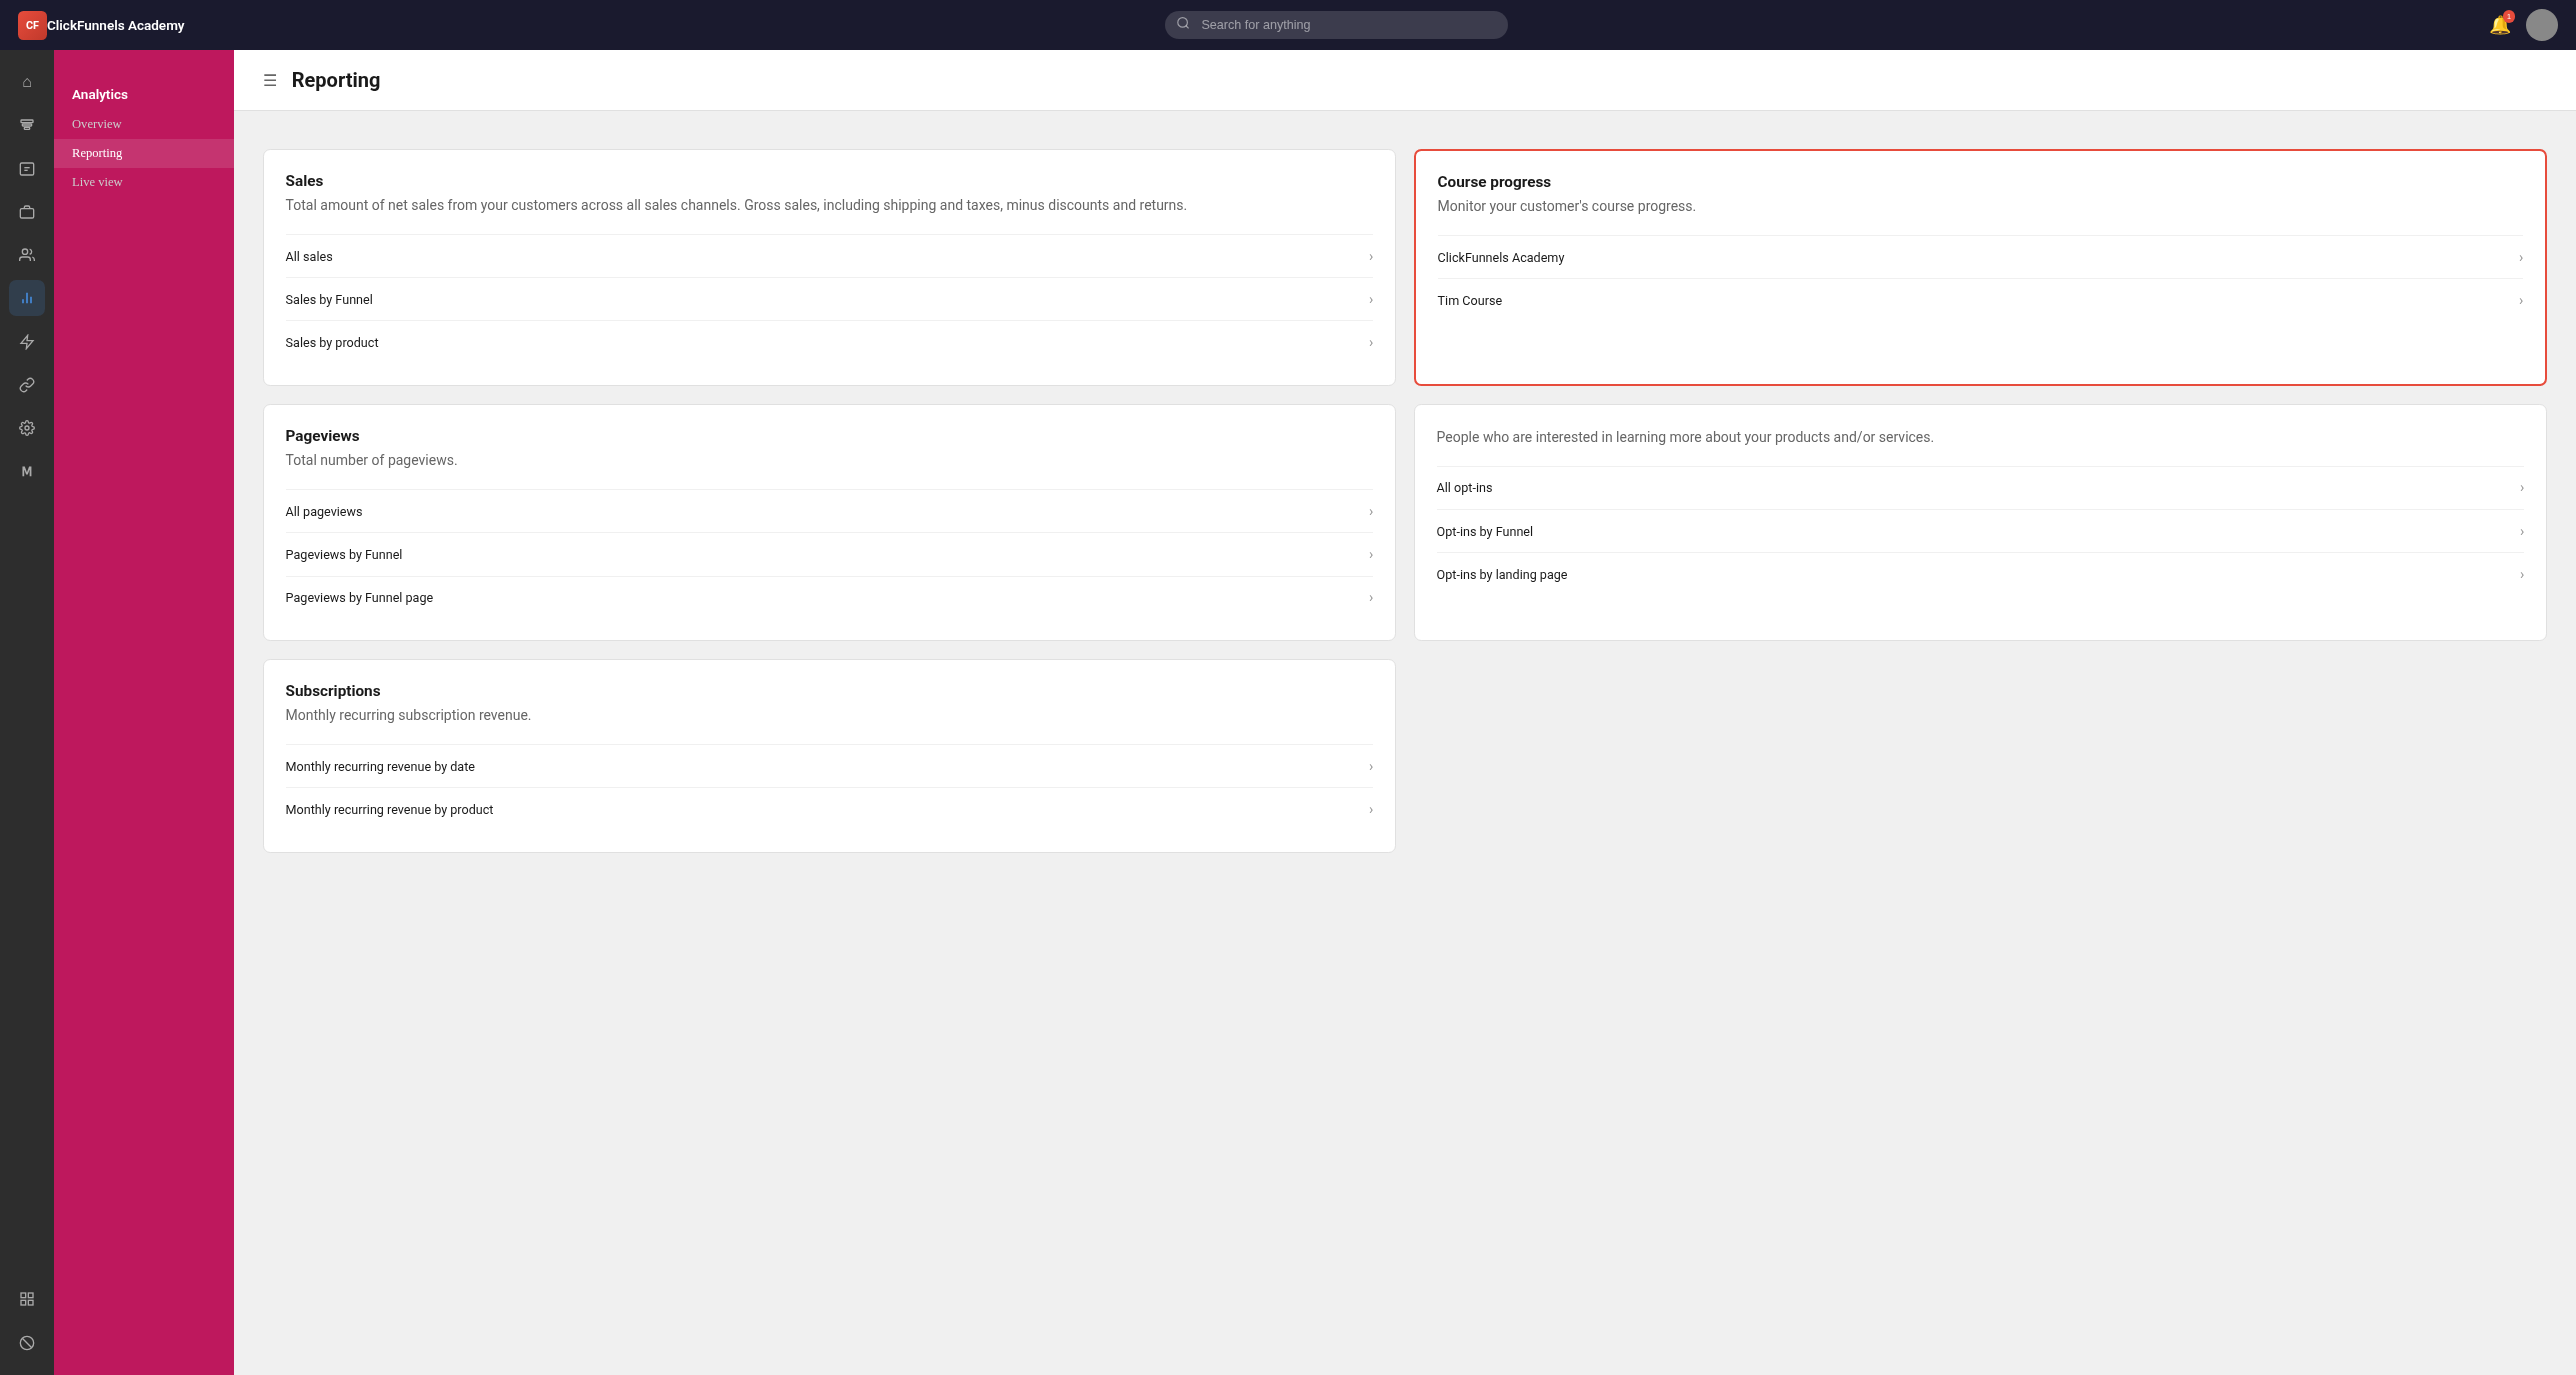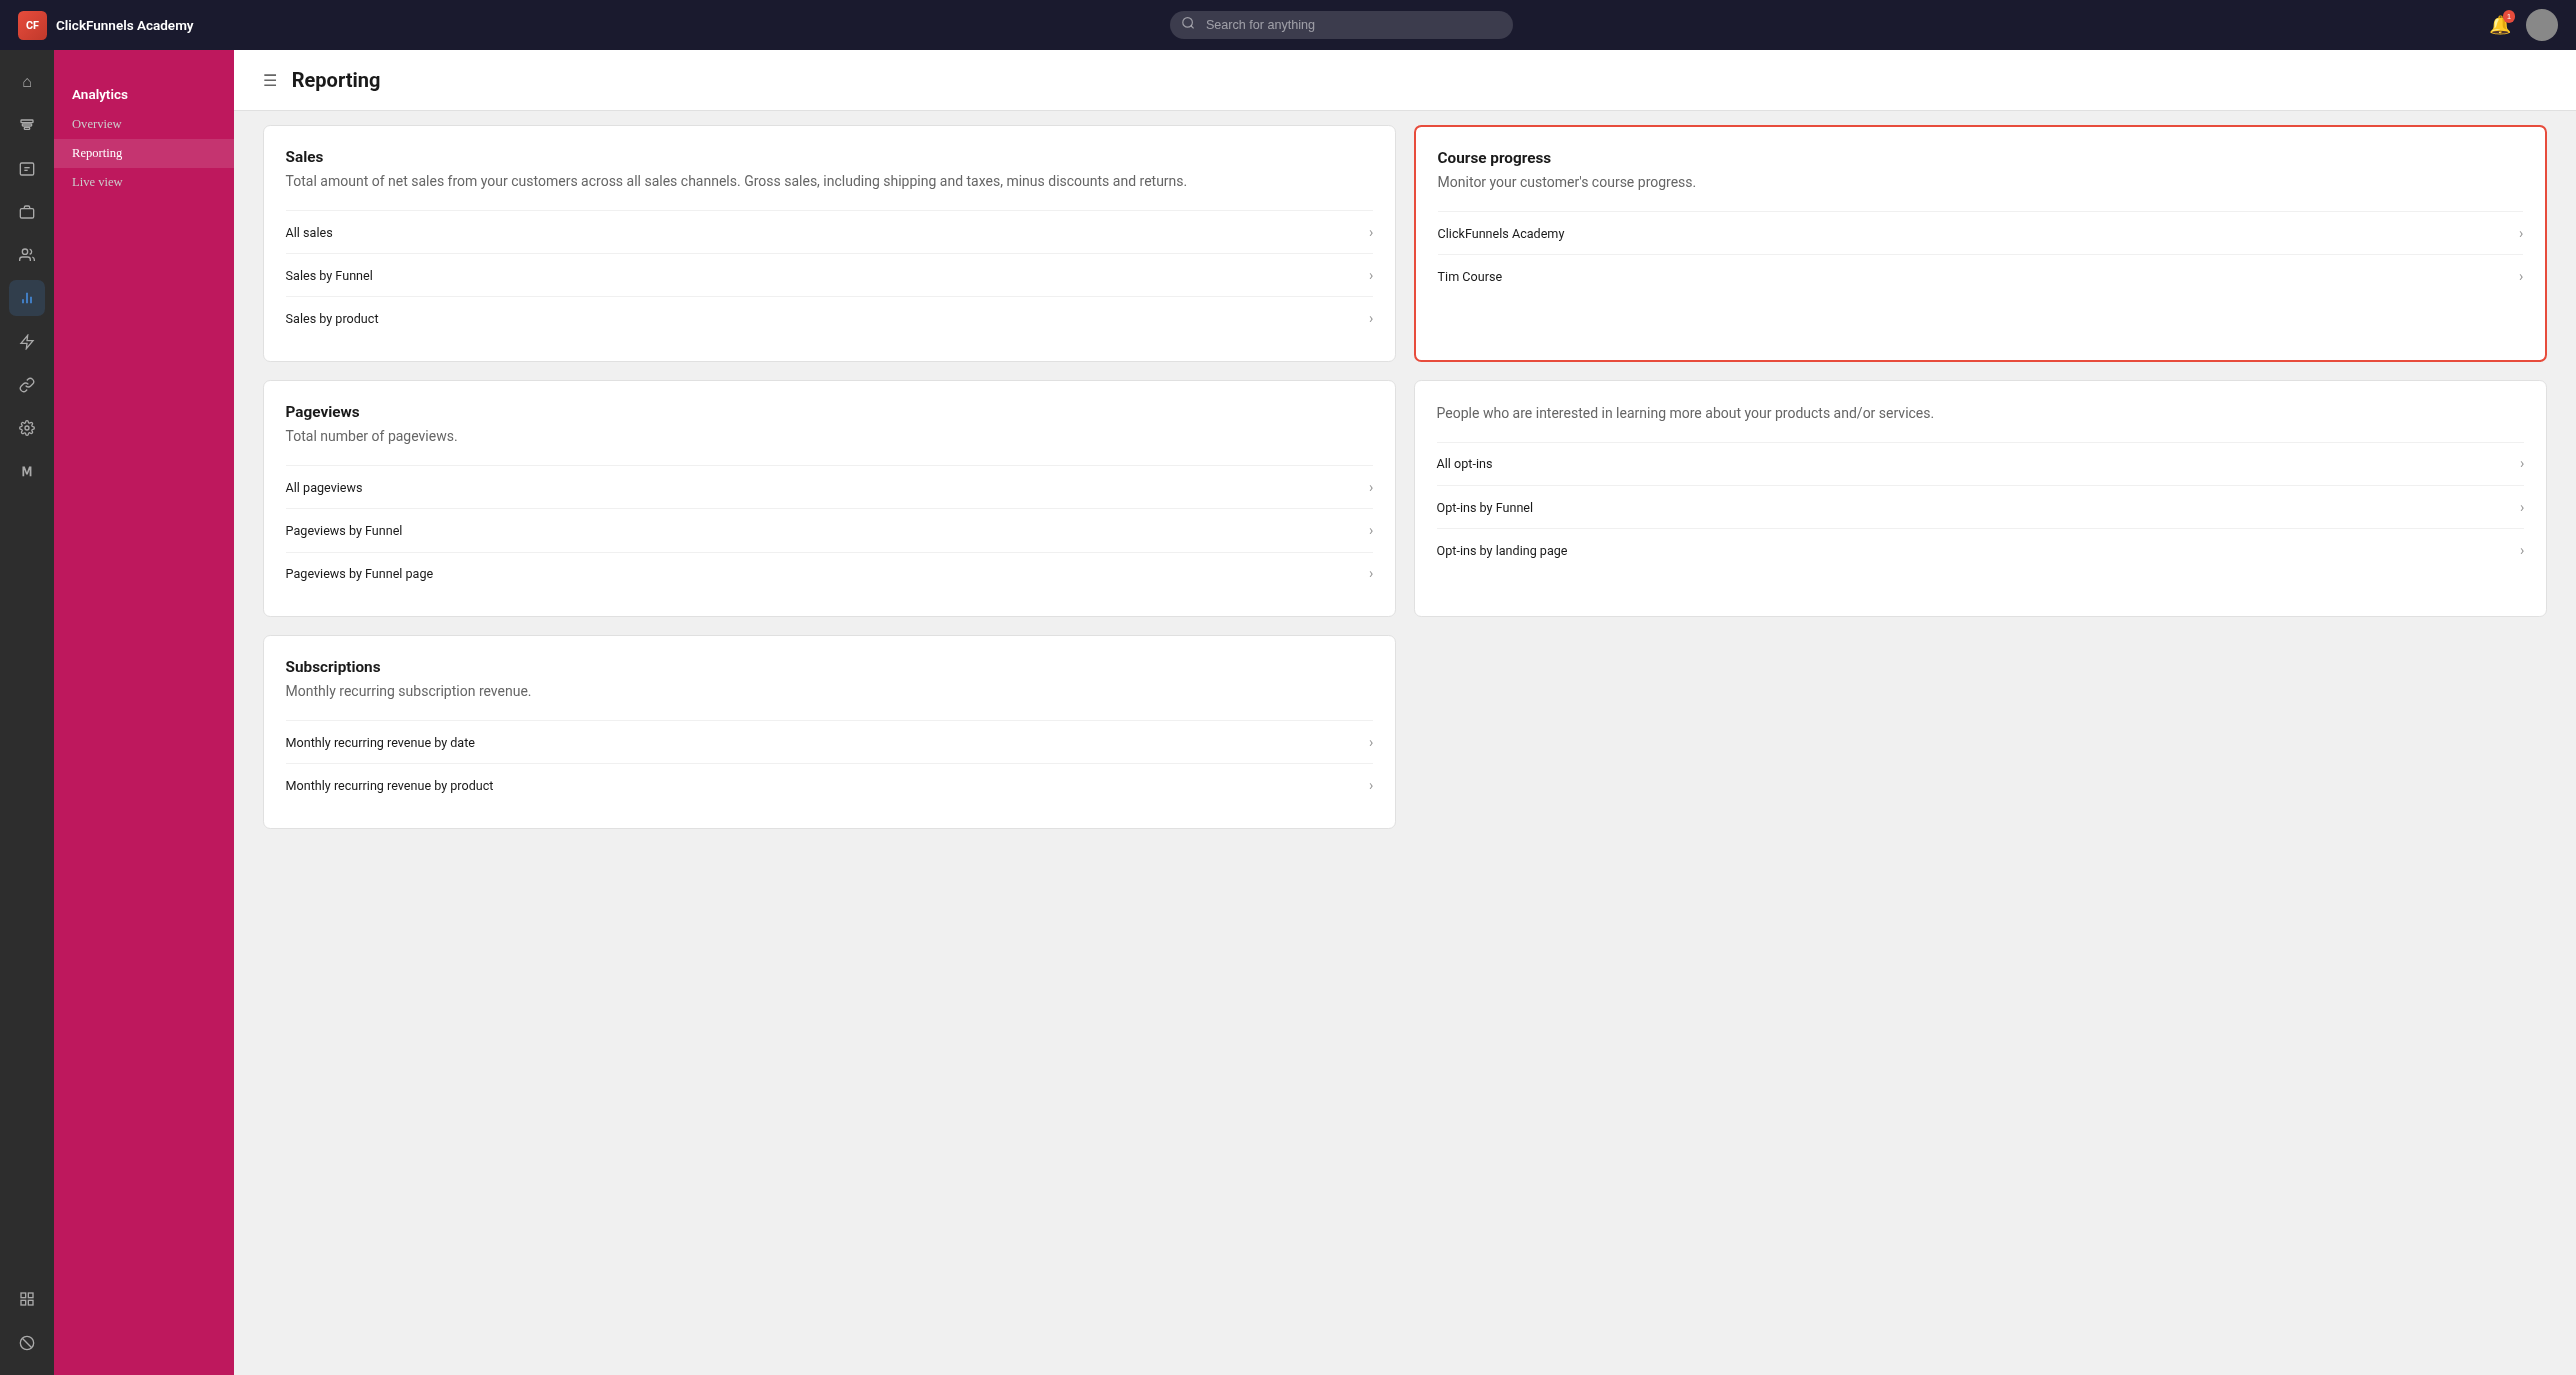--- a/index.html
+++ b/index.html
@@ -12,21 +12,20 @@
       display: flex;
       align-items: center;
       padding: 0 18px;
       gap: 14.4px;
       flex-shrink: 0;
       z-index: 100;
     }
     .topnav-logo {
       display: flex;
       align-items: center;
-      gap: 9px;
       color: white;
       font-weight: 600;
       font-size: 13.5px;
     }
     .logo-icon {
       width: 29px;
       height: 29px;
       background: linear-gradient(135deg, #e74c3c, #c0392b);
       border-radius: 5.4px;
       display: flex;
@@ -185,21 +184,21 @@
       background: none;
       border: none;
     }
     .page-title {
       font-size: 20px;
       font-weight: 700;
       color: #1a1a1a;
     }
 
     .cards-container {
-      padding: 14px 29px;
+      padding: 38px 29px;
       display: grid;
       grid-template-columns: 1fr 1fr;
       gap: 18px;
     }
 
     .card {
       background: white;
       border-radius: 7.2px;
       border: 0.9px solid #e0e0e0;
       padding: 21.6px;

